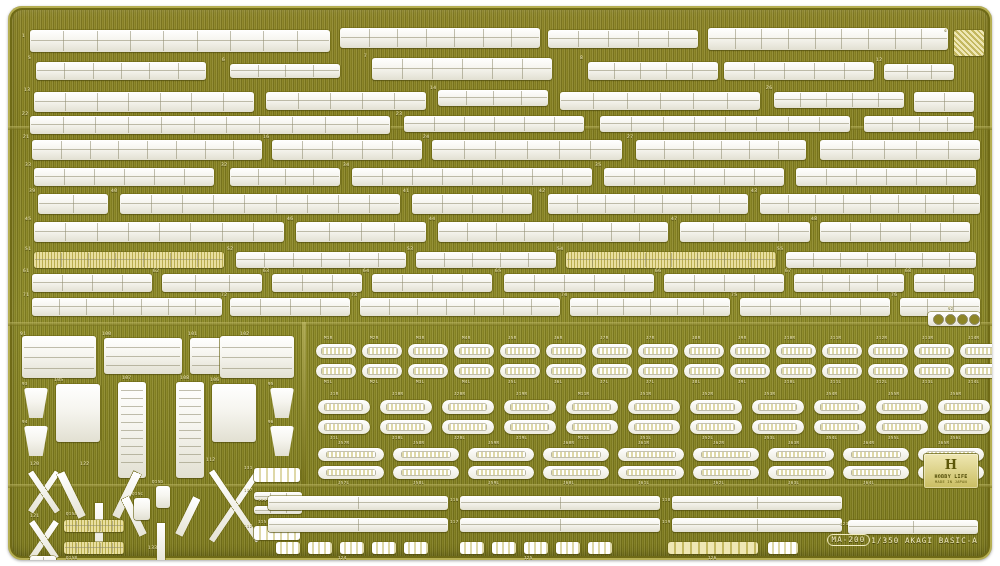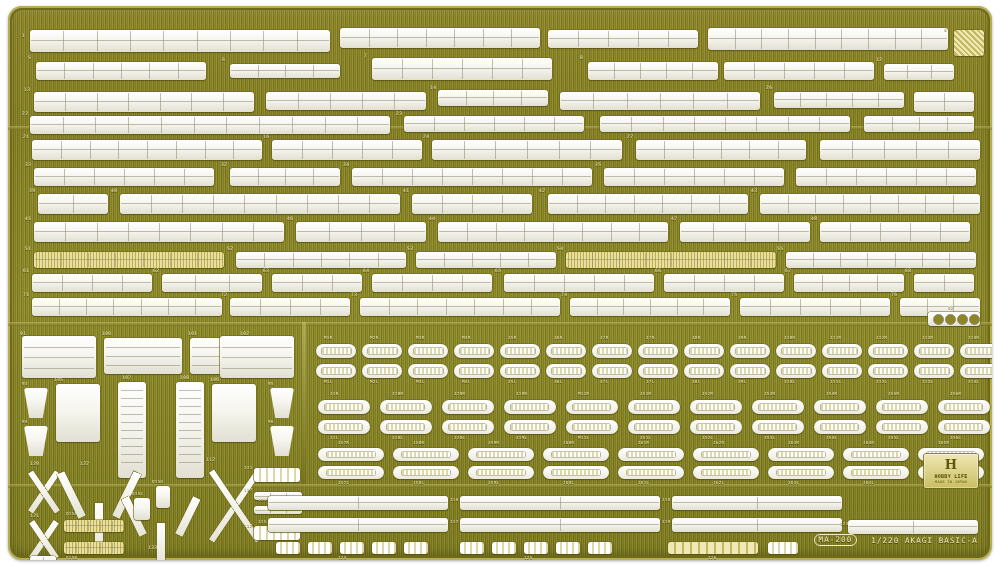--- a/index.html
+++ b/index.html
@@ -70,21 +70,21 @@
     display:flex;flex-direction:column;align-items:center;justify-content:center;
     overflow:hidden;
   }
   #logo .mark{font-size:13px;font-weight:bold;color:#5d5709;line-height:1;font-family:"DejaVu Serif","Liberation Serif",serif;}
   #logo .nm{font-size:5px;font-weight:bold;color:#4f4a06;letter-spacing:.3px;margin-top:2px;}
   #logo .mj{font-size:3.6px;color:#5b5509;letter-spacing:.3px;margin-top:1px;}
 
   
   #caption{
     position:absolute;right:14px;bottom:14px;
-    display:flex;align-items:center;gap:14px;
+    display:flex;align-items:center;gap:1px;
     font-size:7.5px;letter-spacing:1.1px;color:#f6f0c4;
     text-shadow:0 1px 0 rgba(55,51,6,.9);
     font-family:"DejaVu Sans Mono","Liberation Mono",monospace;
   }
   #caption .code{
     border:1px solid #f2ecc0;border-radius:7px;padding:0 4px;line-height:10px;
   }
 </style>
 </head>
 <body>
@@ -1063,17 +1063,17 @@
       </div>
 
     <div id="logo">
       <div class="mark">H</div>
       <div class="nm">HOBBY LIFE</div>
       <div class="mj">MADE IN JAPAN</div>
     </div>
 
     <div id="caption">
       <span class="code">MA-200</span>
-      <span>1/220  AKAGI  BASIC-A</span>
+      <span>1/350  AKAGI  BASIC-A</span>
     </div>
   </div>
 
 </div>
 
 </body></html>

